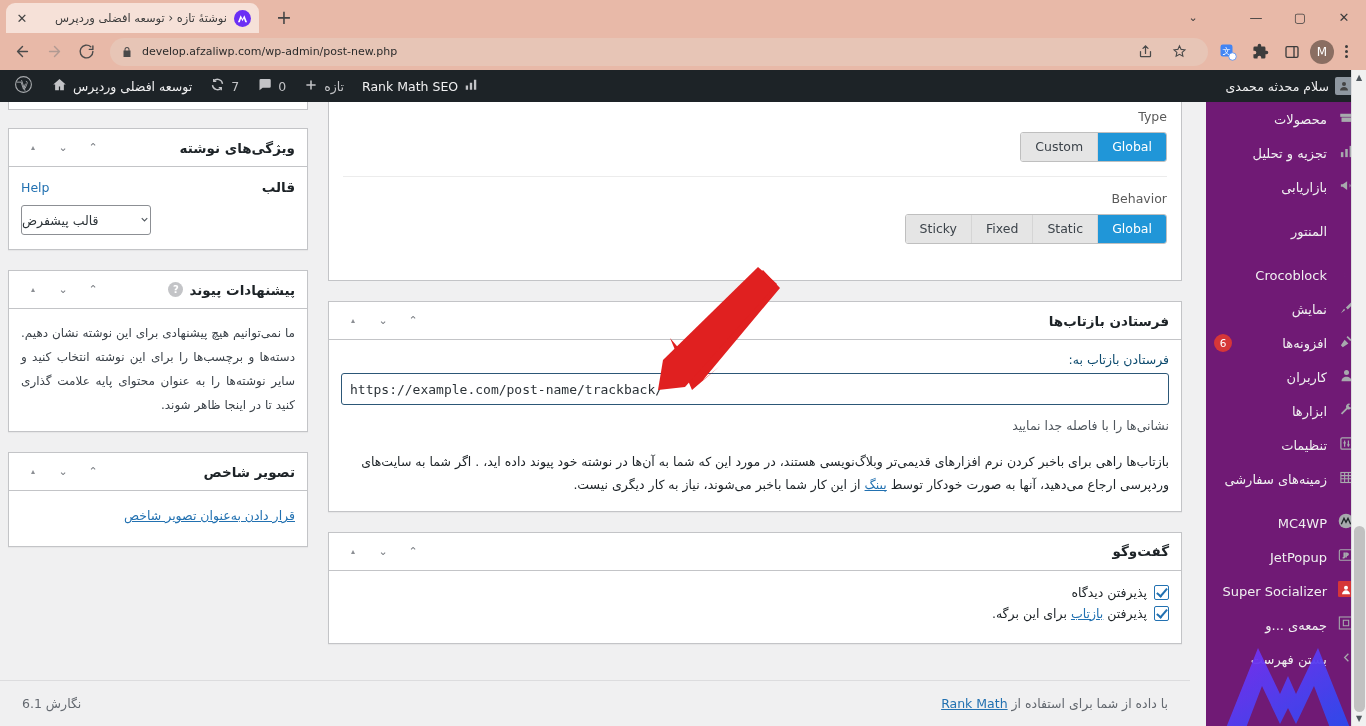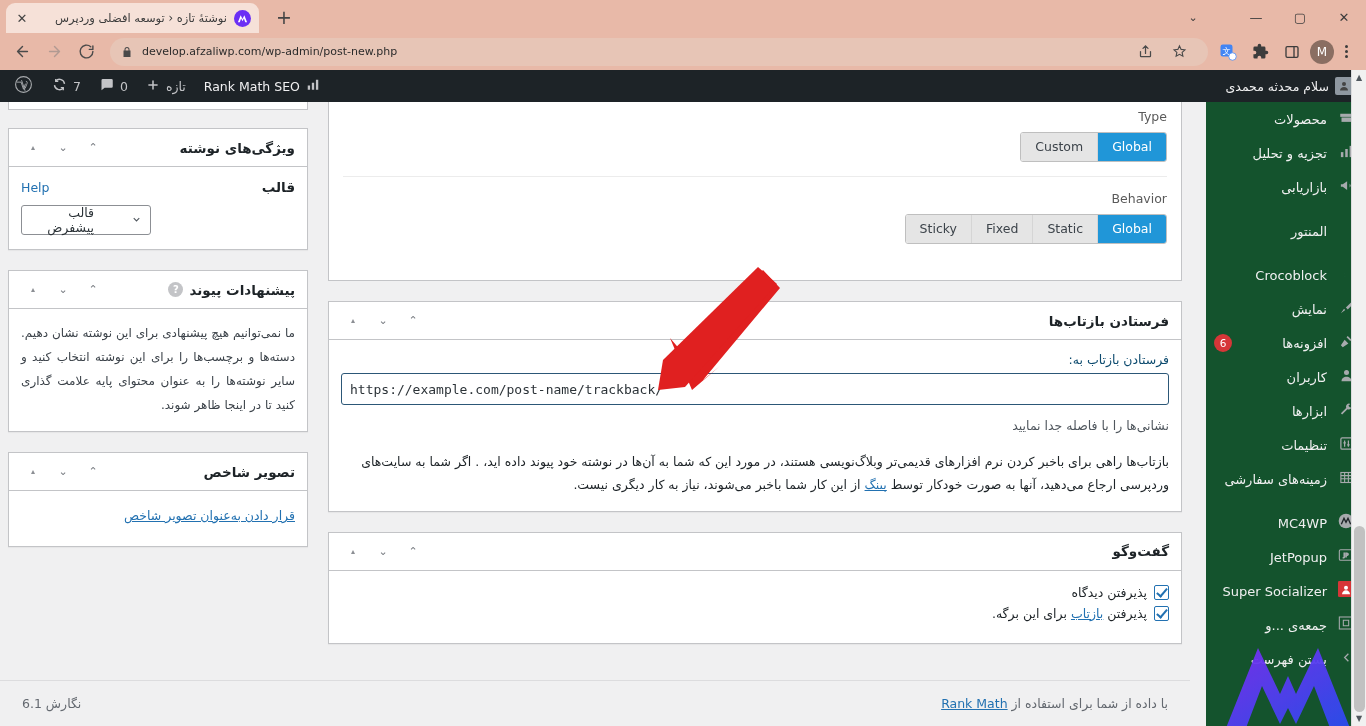--- a/index.html
+++ b/index.html
@@ -105,21 +105,21 @@
   .ab-item.bright { color: #f0f0f1; }
   .ab-avatar {
     width: 18px; height: 18px; background: #8f98a1; border-radius: 2px;
     display:flex;align-items:center;justify-content:center;
   }
   .ab-wp-logo { font-size: 18px; color: #a7aaad; padding: 0 10px; cursor:pointer; }
 
   
   .wp-menu {
     position: absolute; top: 102px; right: 0; width: 160px; height: 624px;
-    background: #14532d; color: #f0f0f1; direction: rtl; overflow: hidden;
+    background: #701a75; color: #f0f0f1; direction: rtl; overflow: hidden;
   }
   .menu-item {
     display: flex; align-items: center; height: 34px; padding: 0 10px 0 8px;
     color: #f0f0f1; font-size: 13px; cursor: pointer; position: relative;
   }
   .menu-item .mi-icon {
     width: 20px; flex: 0 0 20px; text-align: center; font-size: 15px; color: #a7aaad;
     margin-left: 9px;
   }
   .menu-item .mi-label { flex: 1 1 auto; white-space: nowrap; }
@@ -198,21 +198,21 @@
   .choice.active { background: #2096d8; color: #fff; font-weight: 500; }
   .el-divider { height: 1px; background: #ececec; margin: 0 14px; }
 
   
   .sel-row { display:flex; align-items:center; justify-content: space-between; }
   .sel-label { font-size: 13.5px; font-weight: bold; color: #1d2327; }
   .sel-help { font-size: 12.5px; color: #2271b1; cursor: pointer; }
   .wp-select {
     margin-top: 10px; width: 130px; height: 30px; border: 1px solid #8c8f94; border-radius: 3px;
     background: #fff; display: flex; align-items: center; justify-content: space-between;
-    padding: 0 8px; font-size: 12.5px; color: #2c3338; cursor: pointer; margin-right: auto; gap: 37px;
+    padding: 0 0; font-size: 12.5px; color: #2c3338; cursor: pointer; margin-right: auto; gap: 37px;
   }
   .side-help-text { font-size: 12px; color: #3c434a; line-height: 2; text-align: justify; }
 
   
   .wp-footer {
     position: absolute; bottom: 0; left: 0; width: 1190px; height: 46px;
     border-top: 1px solid #dcdcde; background: #f0f0f1;
     display: flex; align-items: center; justify-content: space-between;
     padding: 0 22px; font-size: 12.5px; color: #646970; direction: rtl;
   }
@@ -360,20 +360,28 @@
           </svg>
       </span>
     </div>
     <div class="ab-item">
       <span>7</span>
       <span>
         <svg width="15" height="15" viewBox="0 0 24 24" fill="none" stroke="#c3c4c7" stroke-width="2.2">
             <path d="M20 11a8 8 0 0 0-14-4.5"></path>
             <path d="M4 13a8 8 0 0 0 14 4.5"></path>
             <path d="M6 3v4h4M18 21v-4h-4"></path>
+          </svg>
+      </span>
+    </div>
+    <div class="ab-item bright">
+      <span>توسعه افضلی وردپرس</span>
+      <span>
+        <svg width="15" height="15" viewBox="0 0 24 24" fill="#c3c4c7">
+            <path d="M12 3L2 12h3v9h6v-6h2v6h6v-9h3L12 3z"></path>
           </svg>
       </span>
     </div>
     <div class="ab-wp-logo">
       <svg width="19" height="19" viewBox="0 0 24 24" fill="none" stroke="#a7aaad" stroke-width="1.4">
         <circle cx="12" cy="12" r="10"></circle>
         <path d="M3 9h6l3 9 2.5-7M9.5 6.5L14 20M15 8c2 0 2 2 1 4l-2 5" stroke-width="1.2"></path>
       </svg>
     </div>
   </div>

